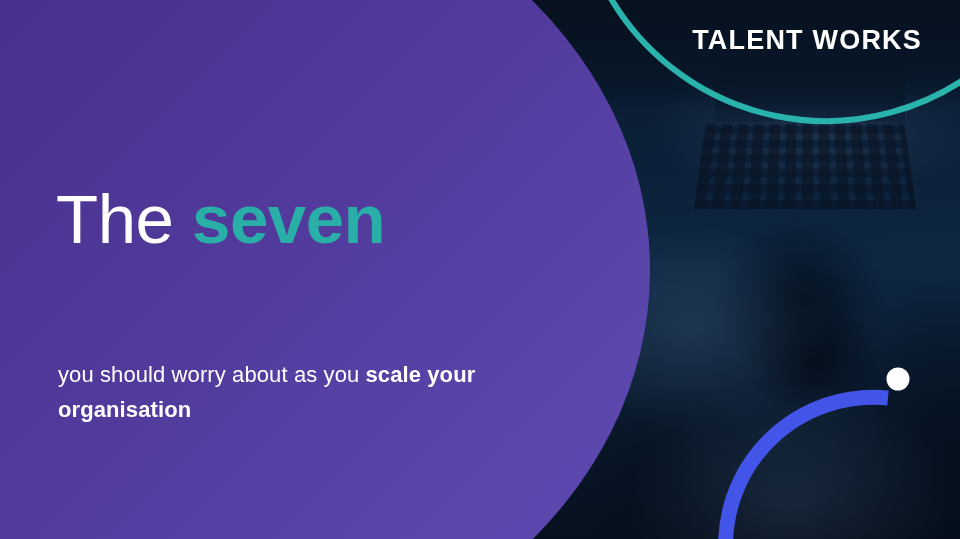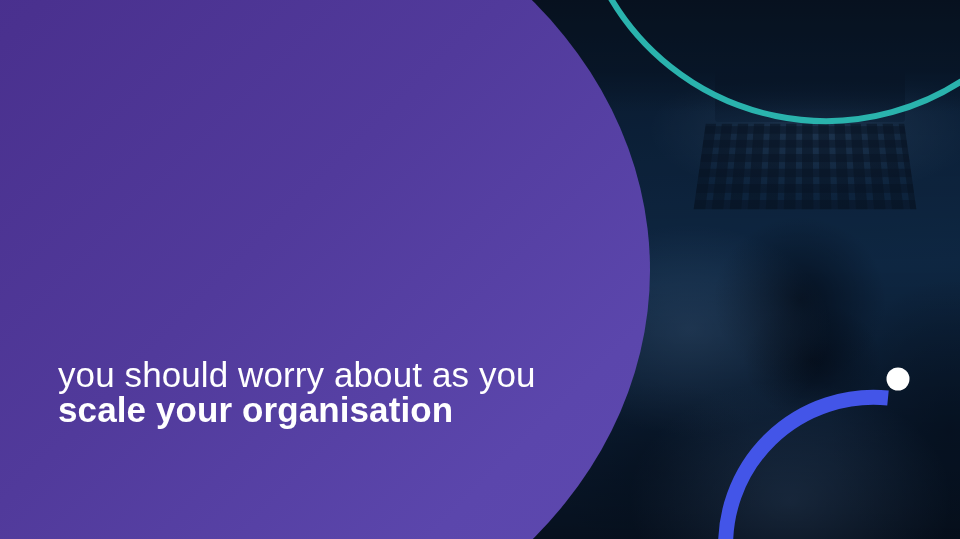--- a/index.html
+++ b/index.html
@@ -86,21 +86,21 @@
     font-weight:400;
     letter-spacing:-0.5px;
     white-space:nowrap;
   }
   .headline .accent{color:#2aaea8; font-weight:700;}
 
   .subhead{
     position:absolute;
     left:58px; top:334px;
     width:520px;
-    font-size:35px;
+    font-size:22px;
     line-height:35px;
     color:#ffffff;
     font-weight:400;
     letter-spacing:.1px;
     margin-top:23px;
   }
   .subhead .strong{font-weight:700;}
 
   .brand{
     position:absolute;
@@ -129,20 +129,21 @@
 
   <svg class="deco" width="960" height="539" viewBox="0 0 960 539">
 
     <path d="M 604 -14 A 250 250 0 0 0 985 64" fill="none" stroke="#2ab3ad" stroke-width="6"></path>
 
     <path d="M 726 556 A 148 148 0 0 1 888 398" fill="none" stroke="#4355e8" stroke-width="15" stroke-linecap="butt"></path>
 
     <circle cx="898" cy="379" r="11.5" fill="#ffffff"></circle>
   </svg>
 
+  <div class="brand">TALENT WORKS</div>
 
   <h1 class="headline">
-    <br>
+    <span><span>The </span><span class="accent">seven</span></span><br>
   </h1>
 
   <p class="subhead"><span>you should worry about as you </span><span class="strong">scale your organisation</span></p>
 
 </div>
 
 </body></html>

